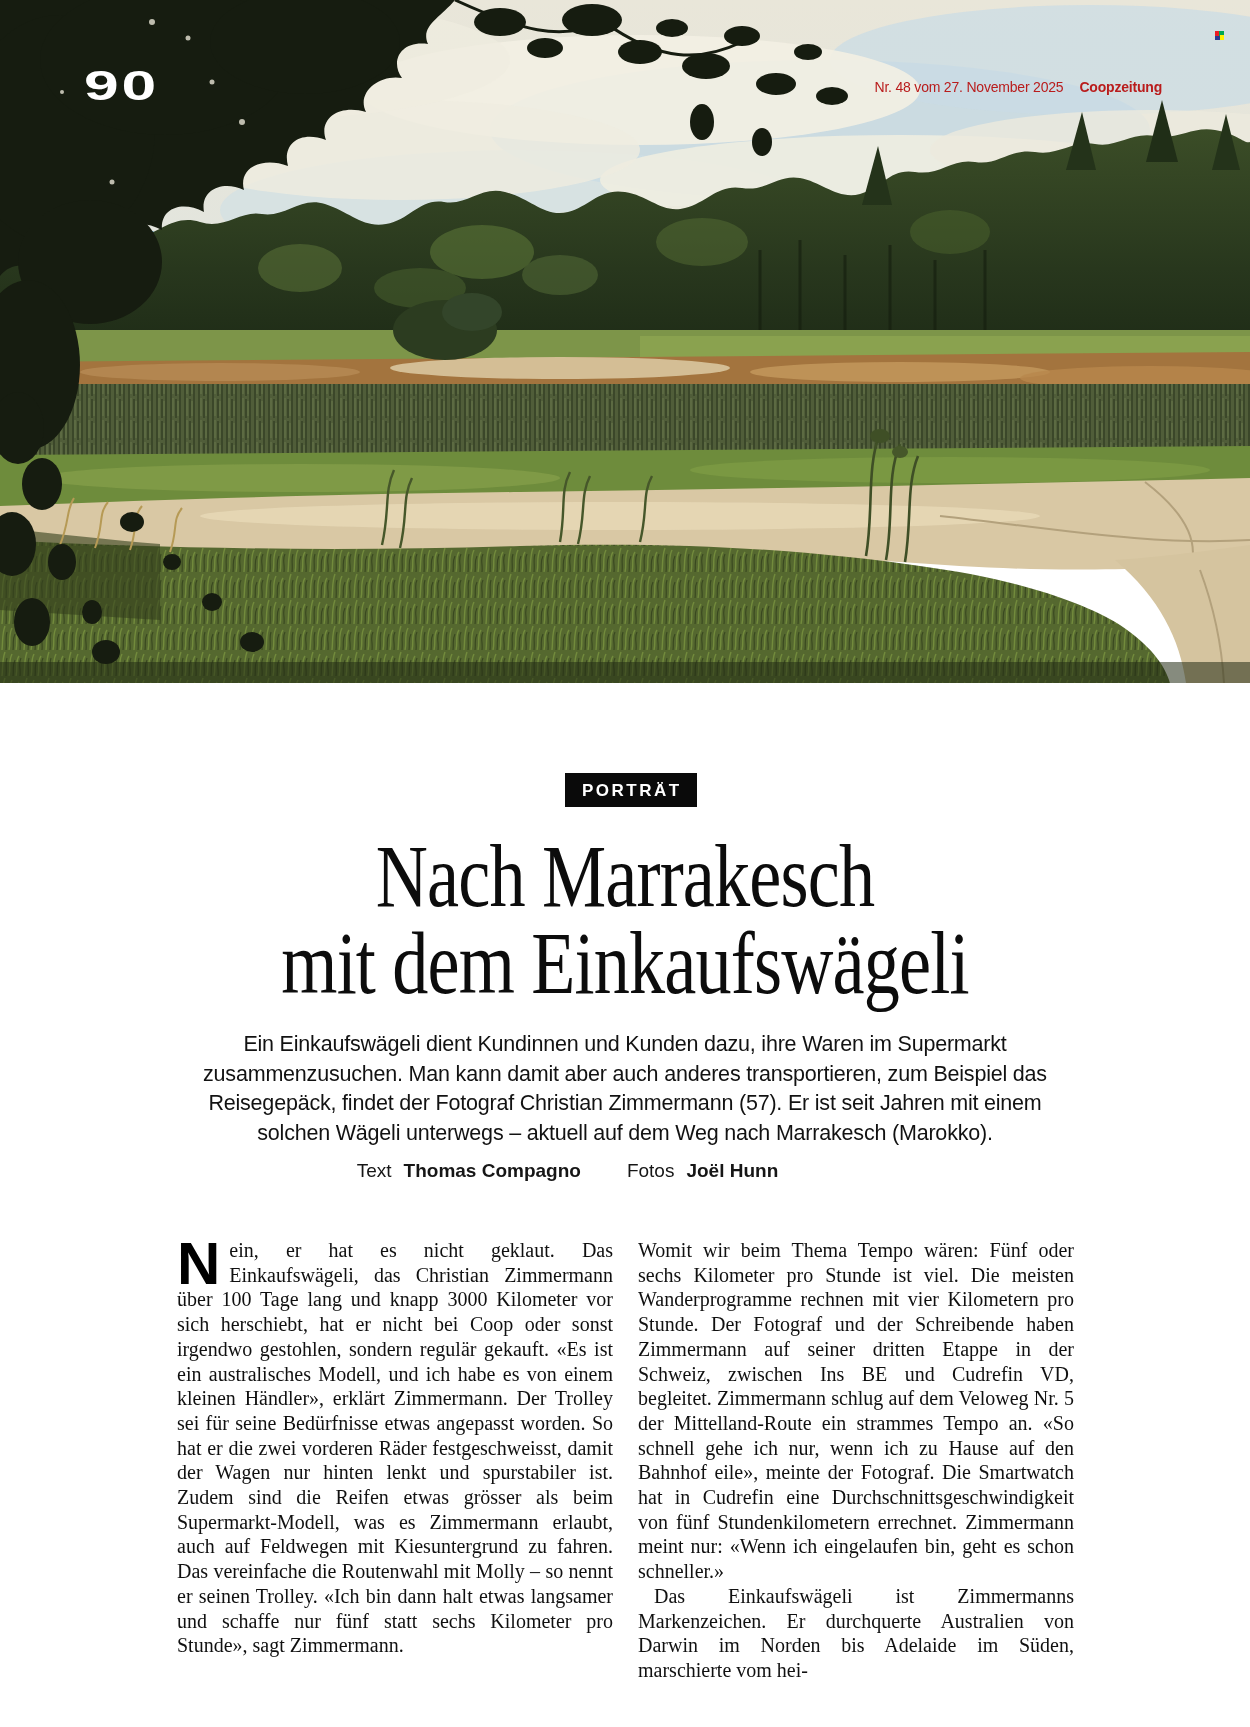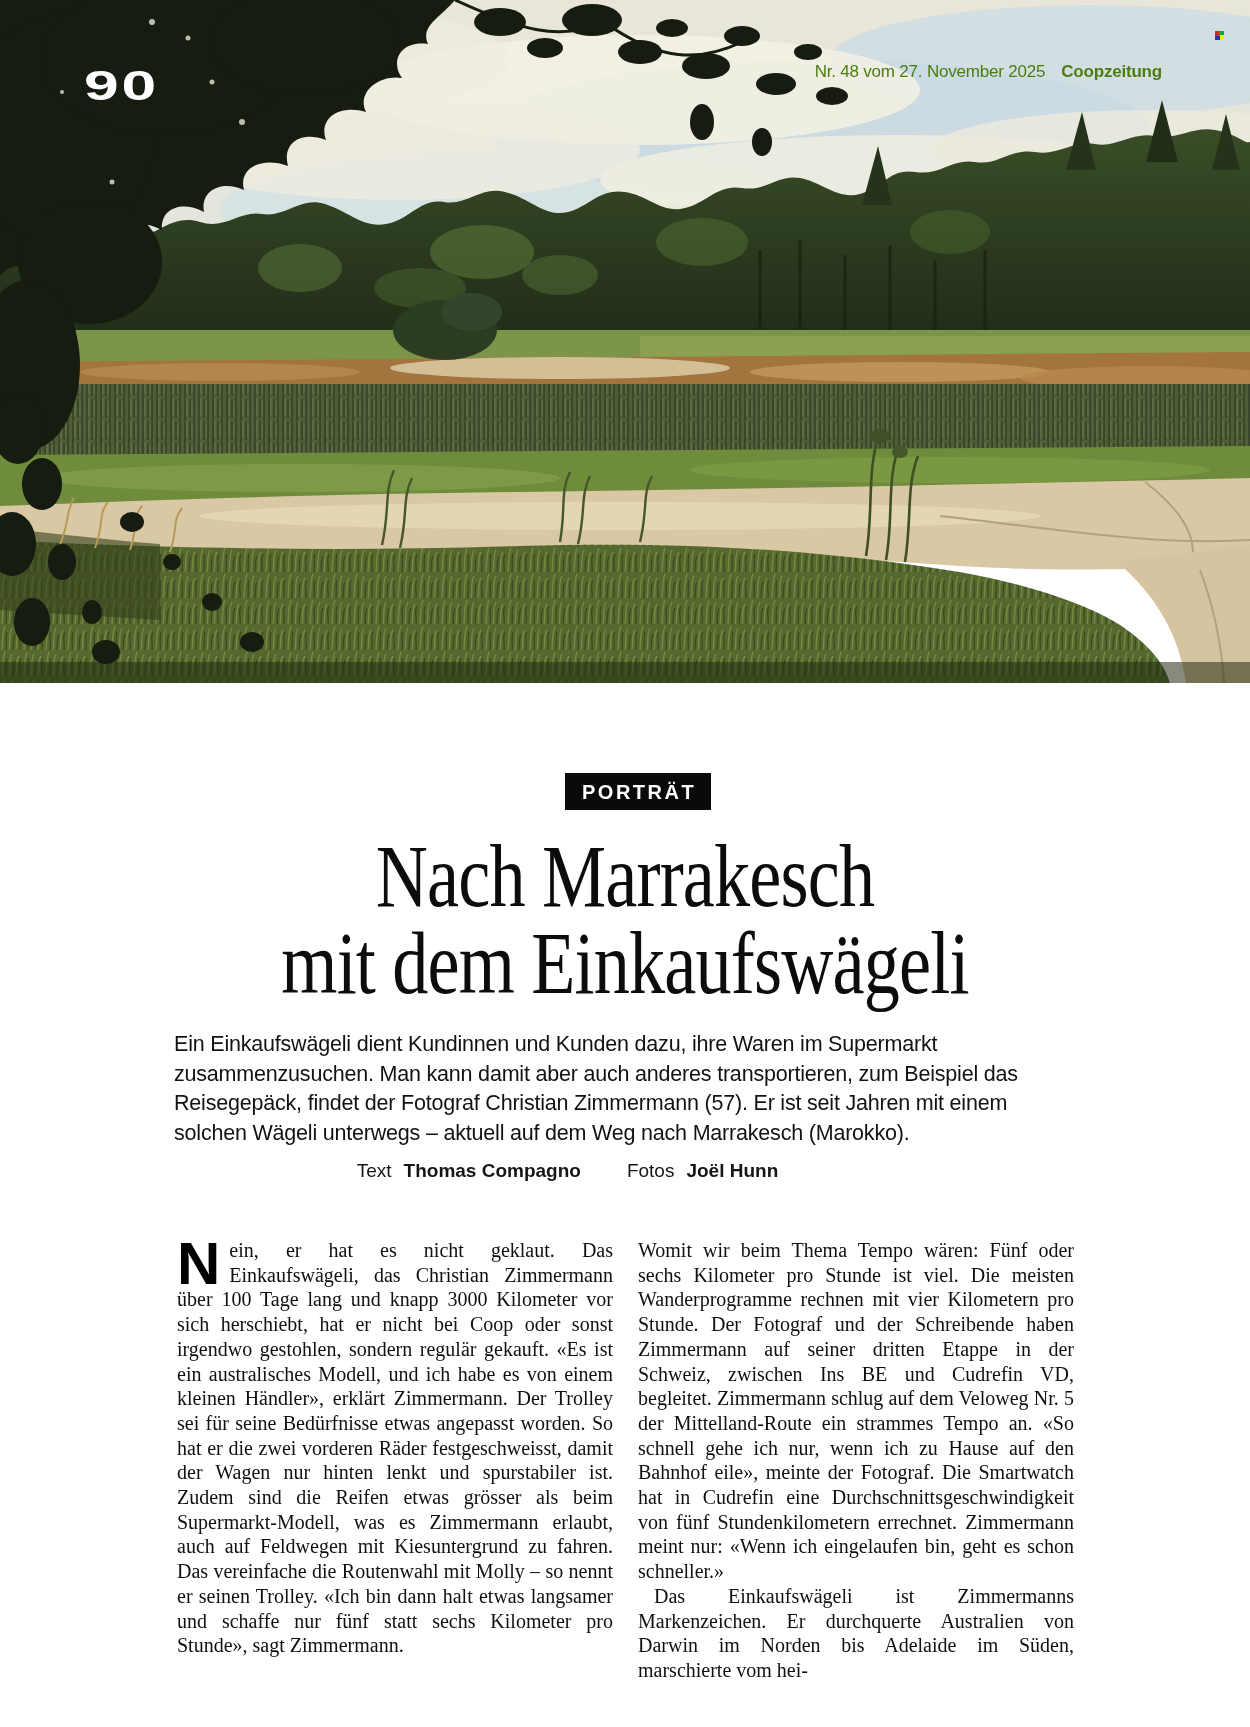--- a/index.html
+++ b/index.html
@@ -7,40 +7,40 @@
        font-family:"Liberation Sans",sans-serif;color:#111;}
 
   
   .photo{position:absolute;left:0;top:0;width:1250px;height:683px;}
   .photo svg{display:block;}
 
   
   .page-number{position:absolute;left:84px;top:64px;color:#fff;
     font-weight:bold;font-size:43px;line-height:1;letter-spacing:2px;
     transform:scaleX(1.45);transform-origin:left top;}
-  .issue-line{position:absolute;top:62px;right:88px;font-size:17px;
-    letter-spacing:-0.2px;color:#4d7c0f;white-space:nowrap;}
+  .issue-line{position:absolute;top:79px;right:88px;font-size:14px;
+    letter-spacing:-0.2px;color:#b91c1c;white-space:nowrap;}
   .issue-line .brand{font-weight:bold;margin-left:16px;}
   .reg-mark{position:absolute;left:1215px;top:31px;width:9px;height:9px;
     background:conic-gradient(#00a651 0 25%, #fff200 25% 50%, #2b3990 50% 75%, #ec1c24 75% 100%);}
 
   
   .kicker{position:absolute;left:565px;top:773px;background:#0a0a0a;color:#fff;
-    font-weight:bold;font-size:20px;letter-spacing:2.5px;padding:9px 15px 8px 17px;
+    font-weight:bold;font-size:17px;letter-spacing:2.5px;padding:9px 15px 8px 17px;
     line-height:1;}
 
   
   .headline{position:absolute;left:0;top:833px;width:1250px;text-align:center;
     font-family:"Liberation Serif",serif;font-size:88px;line-height:87px;
     color:#0c0c0c;transform:scaleX(0.82);transform-origin:50% 0;
     letter-spacing:-1px;white-space:nowrap;}
 
   
   .lead{position:absolute;left:50%;top:1030px;width:902px;transform:translateX(-50%);
-    text-align:left;font-size:21.5px;line-height:29.5px;color:#121212;
+    text-align:center;font-size:21.5px;line-height:29.5px;color:#121212;
     letter-spacing:-0.2px;}
 
   
   .byline{position:absolute;left:0;top:1160px;width:1135px;text-align:center;
     font-size:19px;color:#161616;}
   .byline b{font-weight:bold;}
   .byline .lbl{margin-right:12px;}
   .byline .sep{display:inline-block;width:46px;}
 
   

